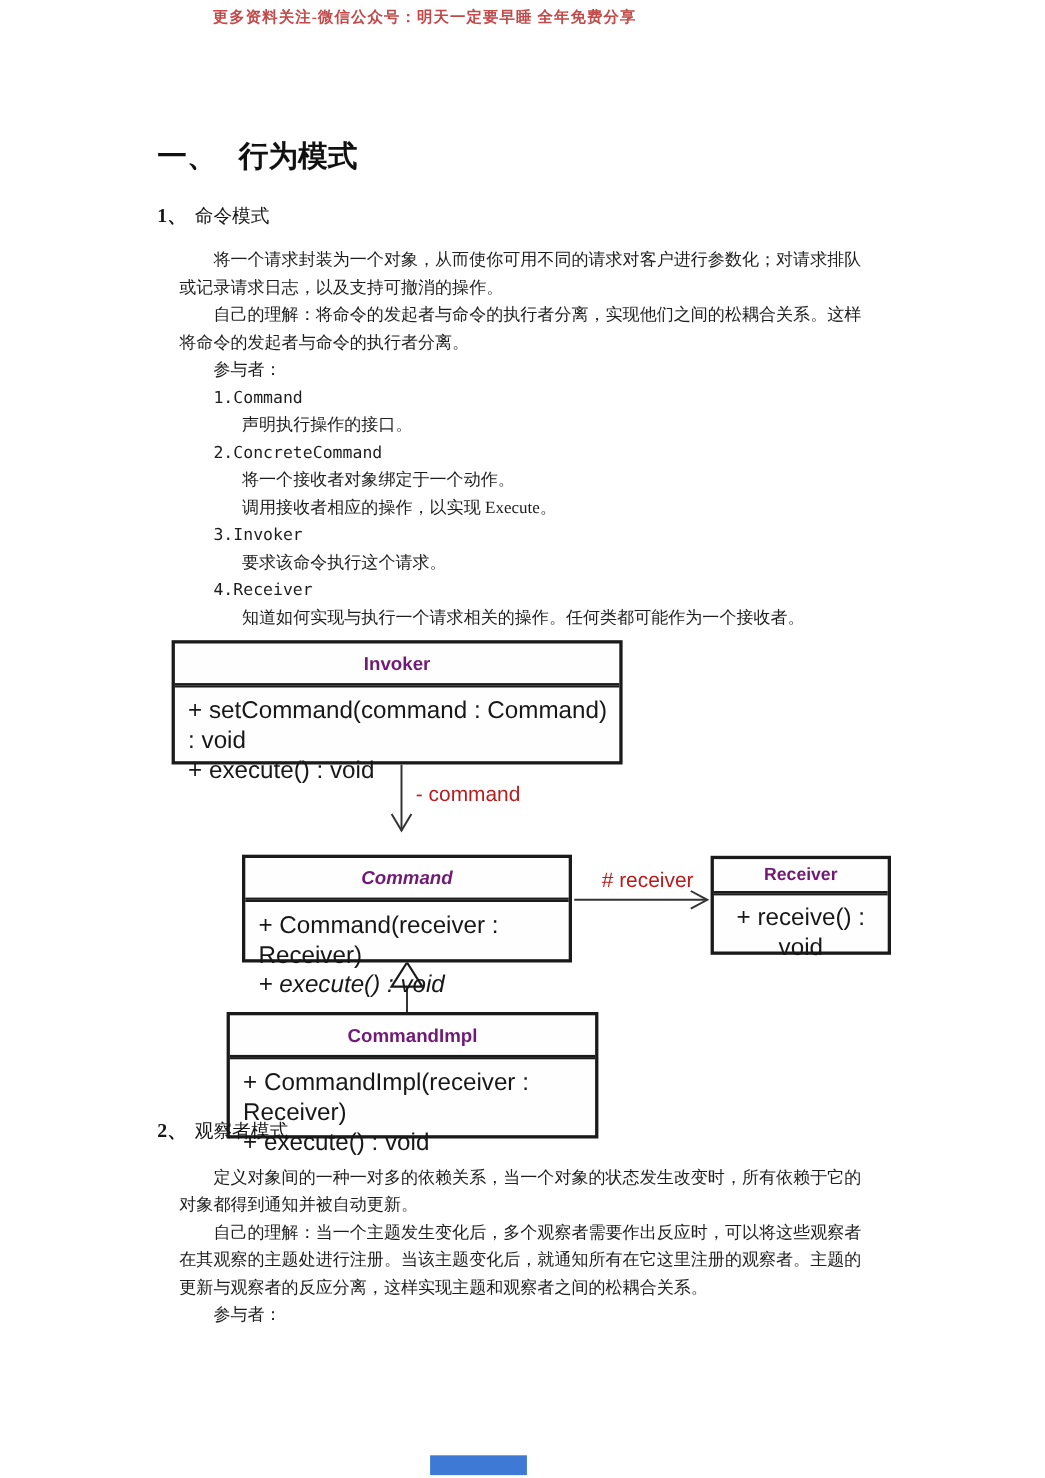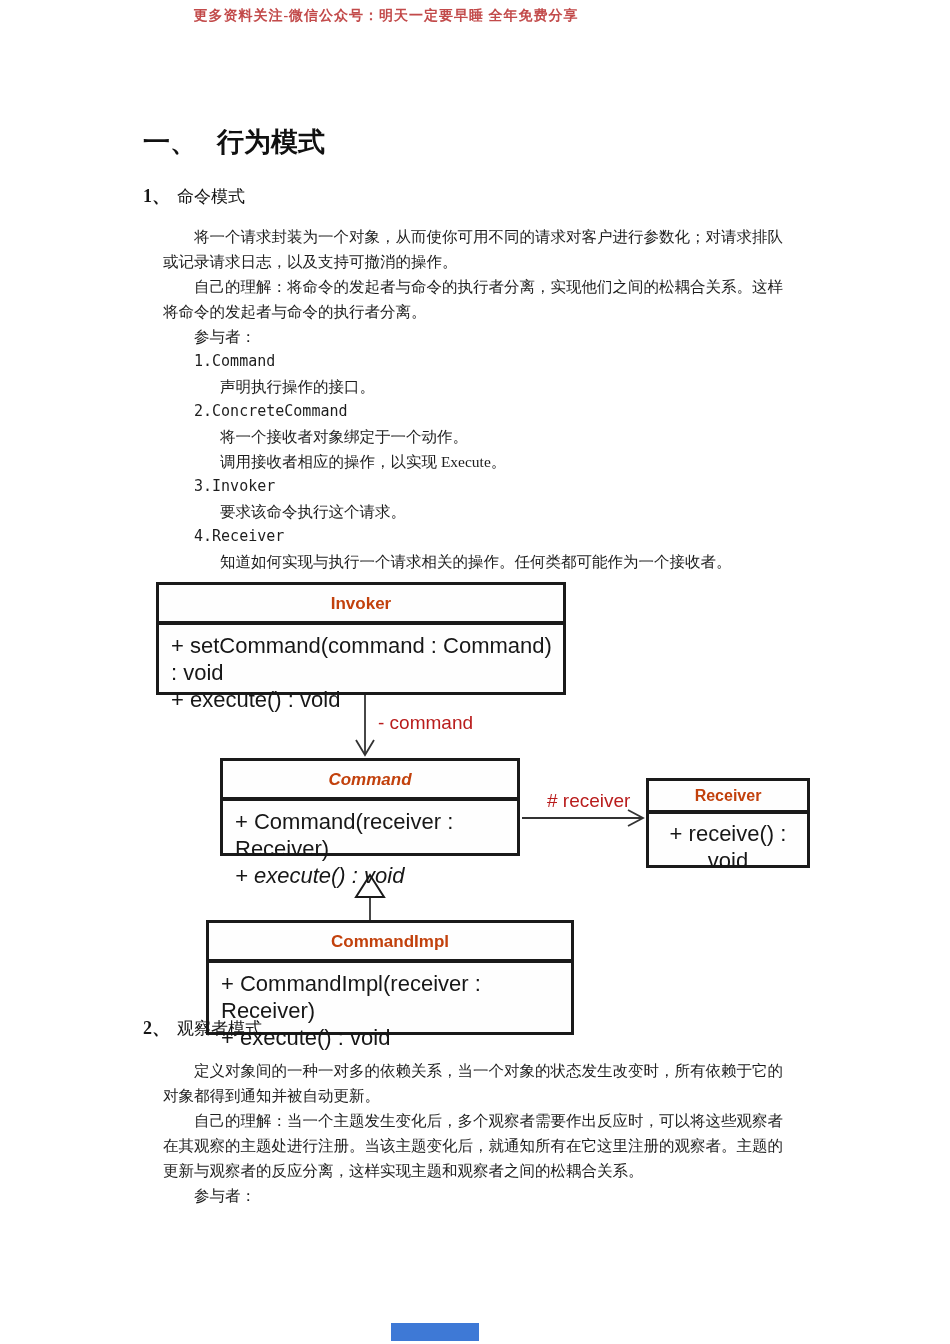--- a/index.html
+++ b/index.html
@@ -27,31 +27,31 @@
   .ind0{padding-left:0;}
   .ind1{padding-left:31px;}
   .ind2{padding-left:31px;}
   .pname{padding-left:31px;font-family:"DejaVu Sans Mono",monospace;font-size:15px;}
   .pdesc{padding-left:57px;}
 
   
   .uml-box{position:absolute;box-sizing:border-box;border:3px solid #1a1a1a;background:#fefefe;
            display:flex;flex-direction:column;font-family:"Liberation Sans",sans-serif;z-index:4;}
   .uml-title{text-align:center;font-weight:bold;font-size:17px;padding:9px 0 7px 0;
-             border-bottom:2px solid #1a1a1a;color:#c2410c;}
+             border-bottom:2px solid #1a1a1a;color:#701a75;}
   .uml-empty{height:12px;border-bottom:2px solid #1a1a1a;}
   .uml-methods{padding:7px 0 0 12px;font-size:22px;line-height:27px;color:#171717;}
   .italic{font-style:italic;}
   .box-invoker{left:156px;top:582px;width:410px;height:113px;}
-  .box-command{left:220px;top:758px;width:300px;height:98px;}
+  .box-command{left:220px;top:777px;width:300px;height:98px;}
   .box-receiver{left:646px;top:778px;width:164px;height:90px;}
   .box-receiver .uml-title{font-size:16px;padding:6px 0 5px 0;}
   .box-receiver .uml-empty{height:10px;}
   .box-receiver .uml-methods{padding:6px 0 0 0;text-align:center;}
-  .box-commandimpl{left:206px;top:920px;width:368px;height:115px;}
+  .box-commandimpl{left:206px;top:920px;width:338px;height:115px;}
 
   .assoc-label{position:absolute;font-family:"Liberation Sans",sans-serif;font-size:19px;
                color:#b91c1c;z-index:5;}
   .lbl-command{left:378px;top:712px;}
   .lbl-receiver{left:547px;top:790px;}
   .connectors{position:absolute;left:0;top:570px;width:950px;height:470px;z-index:3;}
 
   
   .footer-bar{left:391px;top:1323px;width:88px;height:18px;background:#3e79d6;}
 </style>

